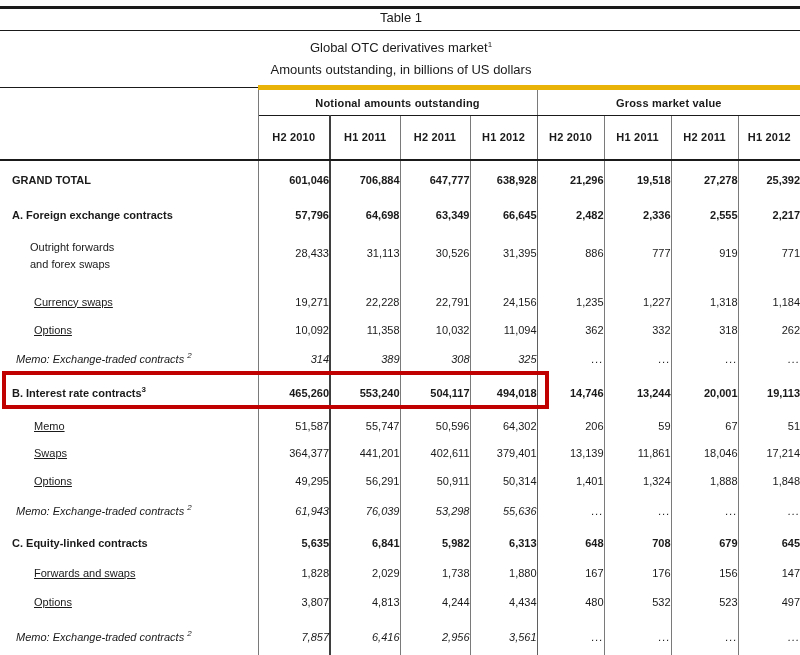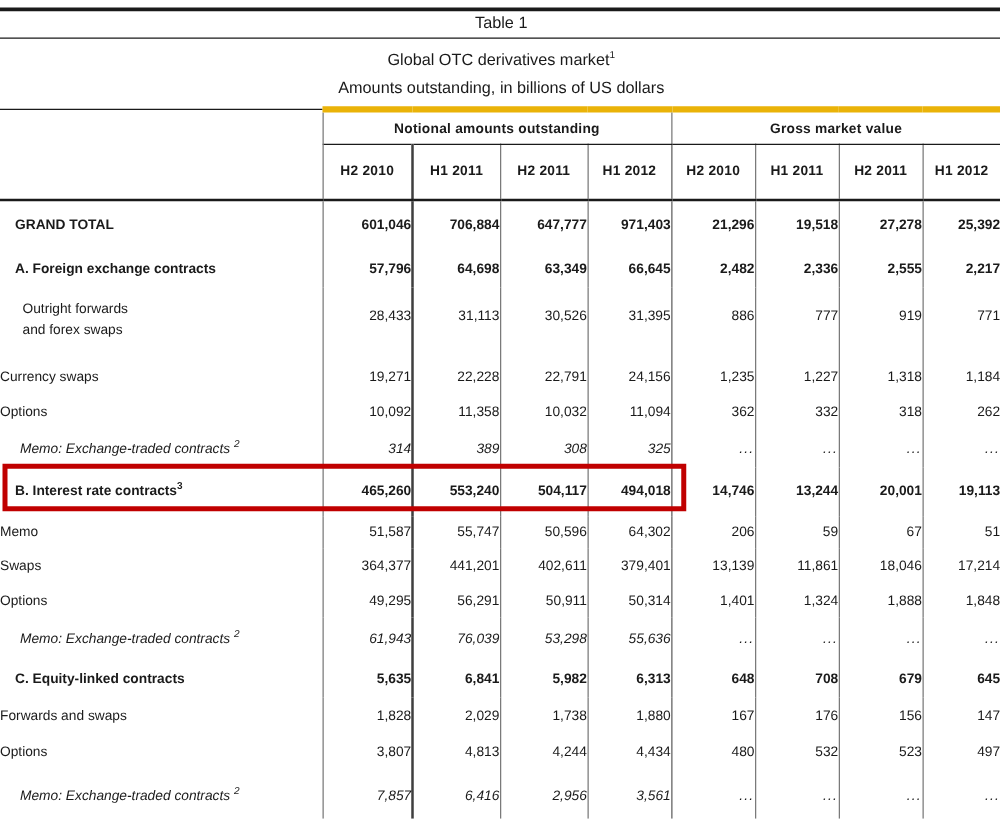--- a/index.html
+++ b/index.html
@@ -43,22 +43,22 @@
   tbody tr:nth-child(11){height:34px;}
   tbody tr:nth-child(12){height:30px;}
   tbody tr:nth-child(13){height:30px;}
   tbody tr:nth-child(14){height:28px;}
   tbody tr:nth-child(15){height:42px;}
 
   td.num{text-align:right;padding-right:6px;white-space:nowrap;}
   td.c8{padding-right:9px;}
   .row-total .label,.row-section .label{font-weight:bold;padding-left:12px;}
   .row-total .num,.row-section .num{font-weight:bold;}
-  .row-sub .label{}
-  .row-sub2 .label{padding-left:18px;white-space:pre-line;line-height:17px;}
+  .row-sub .label{padding-left:34px;text-decoration:underline;}
+  .row-sub2 .label{padding-left:30px;white-space:pre-line;line-height:17px;}
   .row-sub2 td{vertical-align:bottom;}
   .row-sub2 .num{padding-bottom:11px;}
   .row-sub2 .label{padding-bottom:6px;}
   .row-memo .label{font-style:italic;padding-left:16px;}
   .row-memo .num{font-style:italic;}
   td.dots{color:#8c8c8c;letter-spacing:1px;}
 
   .highlight-box{position:absolute;left:2px;top:371px;width:547px;height:38px;
                  border:4px solid #c00000;box-sizing:border-box;pointer-events:none;z-index:5;}
 </style>
@@ -101,21 +101,21 @@
         <th class="period c7">H2 2011</th>
         <th class="period c8">H1 2012</th>
       </tr>
     </thead>
     <tbody>
         <tr class="row-total">
     <td class="label"><span class="lbl-text">GRAND TOTAL</span></td>
     <td class="num c1">601,046</td>
     <td class="num c2">706,884</td>
     <td class="num c3">647,777</td>
-    <td class="num c4">971,403</td>
+    <td class="num c4">638,928</td>
     <td class="num c5">21,296</td>
     <td class="num c6">19,518</td>
     <td class="num c7">27,278</td>
     <td class="num c8">25,392</td>
   </tr>
         <tr class="row-section">
     <td class="label"><span class="lbl-text">A. Foreign exchange contracts</span></td>
     <td class="num c1">57,796</td>
     <td class="num c2">64,698</td>
     <td class="num c3">63,349</td>

